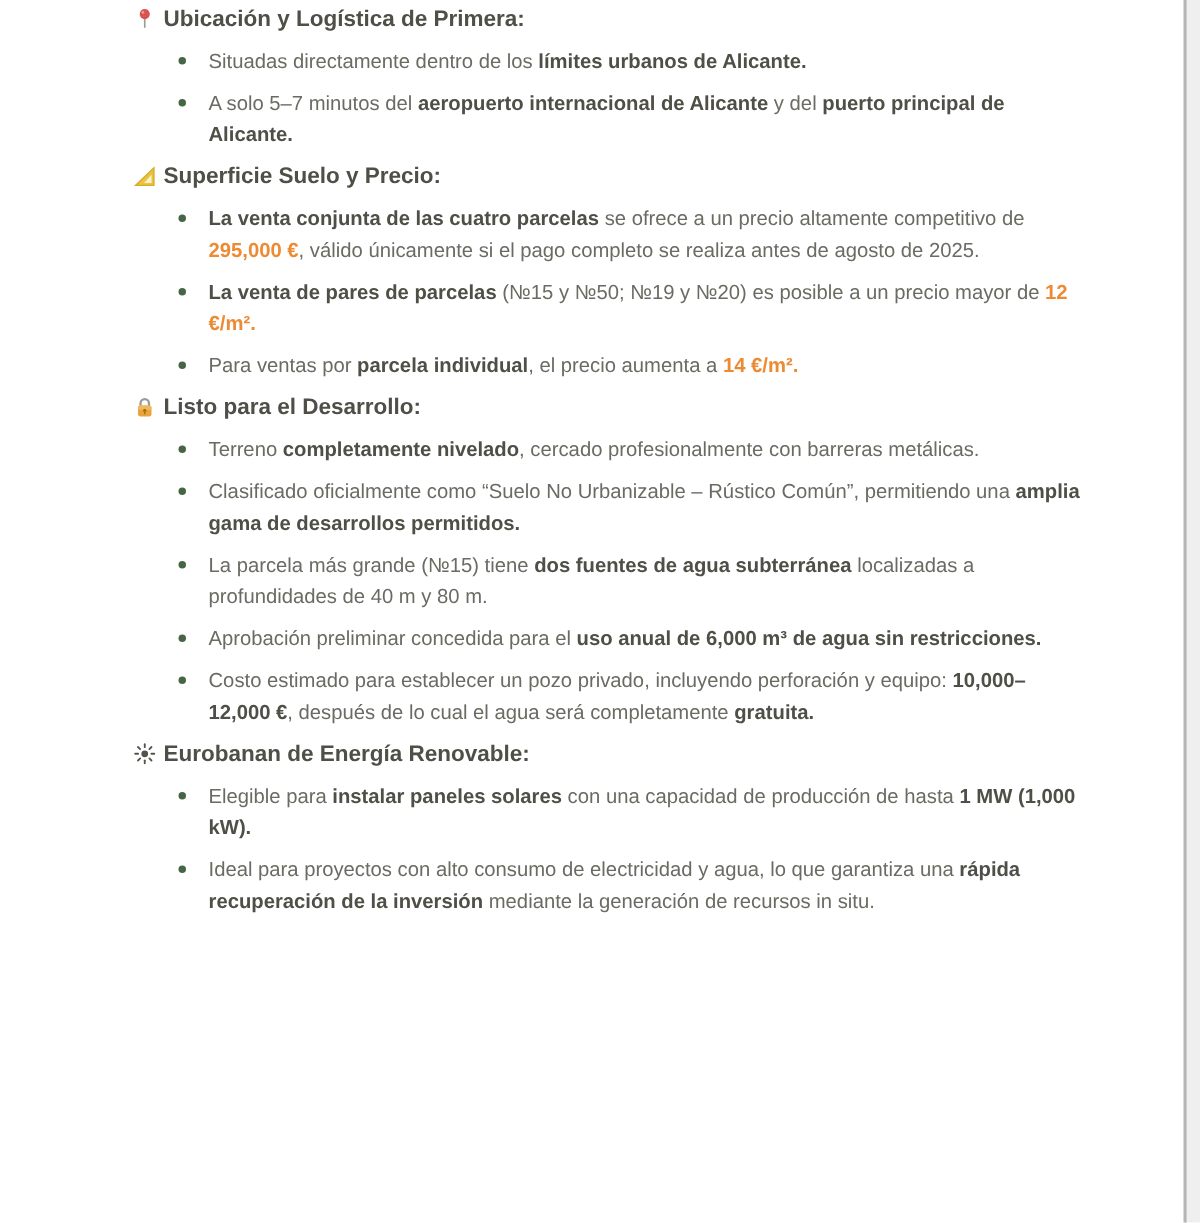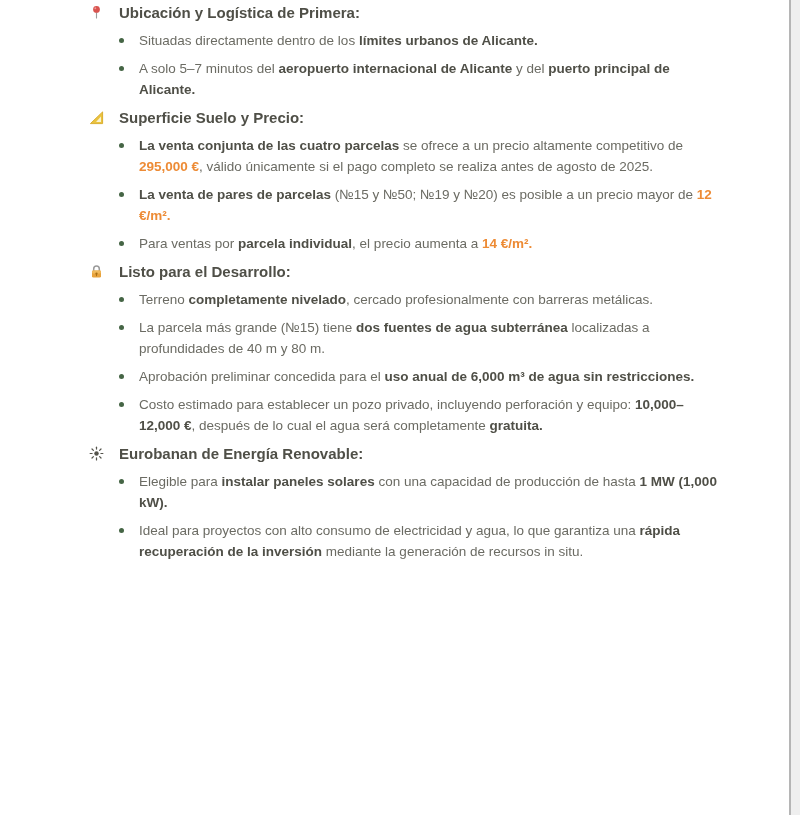--- a/index.html
+++ b/index.html
@@ -24,21 +24,21 @@
     font-size: 20px;
     line-height: 24px;
     margin: 0 0 14px 0;
     font-weight: 700;
     color: var(--accent, #ed8b35);
   }
   .section { margin: 0; }
   .sec-head {
     display: flex;
     align-items: center;
-    gap: 15px;
+    gap: 5px;
     line-height: 21px;
     margin-bottom: 7px;
   }
   .sec-head .icon {
     width: 16px;
     height: 16px;
     display: inline-flex;
     align-items: center;
     justify-content: center;
     flex: 0 0 auto;
@@ -136,20 +136,21 @@
               <rect x="3.2" y="6.8" width="9.6" height="7.7" rx="1.5" fill="#e8a33d"></rect>
               <rect x="3.2" y="6.8" width="9.6" height="3.2" rx="1.5" fill="#f0b95c"></rect>
               <circle cx="8" cy="10.3" r="1.2" fill="#a96f12"></circle>
               <rect x="7.5" y="10.8" width="1" height="2.2" fill="#a96f12"></rect>
             </svg>
           </span>
           <span class="sec-title">Listo para el Desarrollo:</span>
         </div>
         <ul class="items">
           <li><span class="seg">Terreno </span><span class="seg bold">completamente nivelado</span><span class="seg">, cercado profesionalmente con barreras metálicas.</span></li>
+          <li><span class="seg">Clasificado oficialmente como “Suelo No Urbanizable – Rústico Común”, permitiendo una </span><span class="seg bold">amplia gama de desarrollos permitidos.</span></li>
         </ul>
       </div>
       <div class="section">
         <ul class="items">
           <li><span class="seg">La parcela más grande (№15) tiene </span><span class="seg bold">dos fuentes de agua subterránea</span><span class="seg"> localizadas a profundidades de 40 m y 80 m.</span></li>
           <li><span class="seg">Aprobación preliminar concedida para el </span><span class="seg bold">uso anual de 6,000 m³ de agua sin restricciones.</span></li>
           <li><span class="seg">Costo estimado para establecer un pozo privado, incluyendo perforación y equipo: </span><span class="seg bold">10,000–12,000 €</span><span class="seg">, después de lo cual el agua será completamente </span><span class="seg bold">gratuita.</span></li>
         </ul>
       </div>
       <div class="section">

